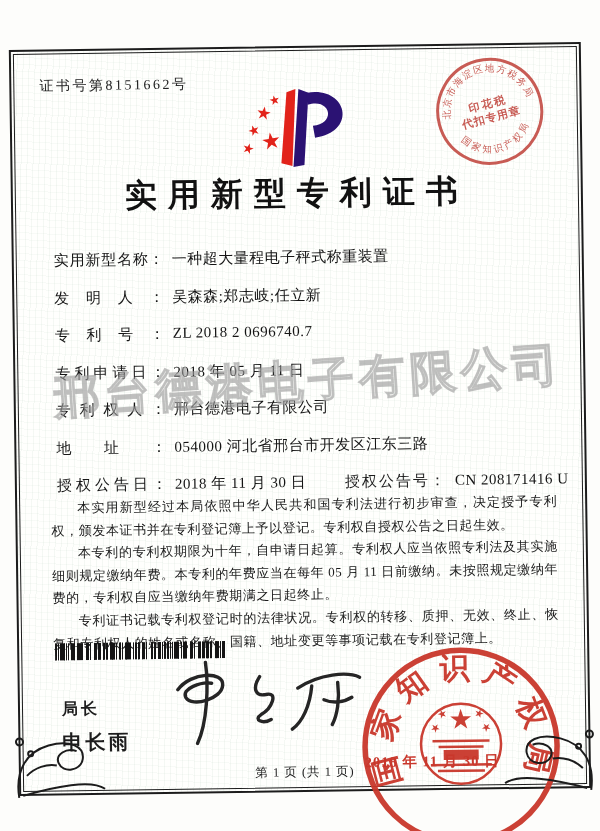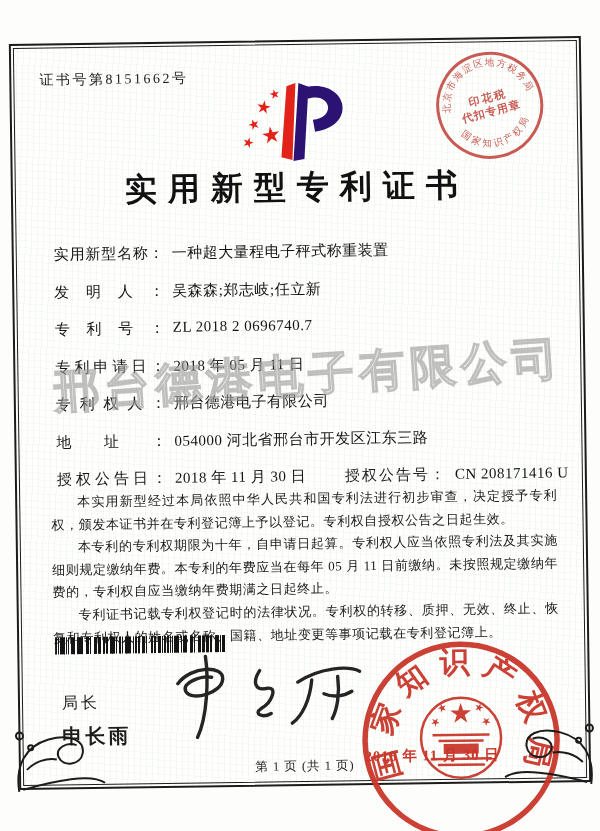--- a/index.html
+++ b/index.html
@@ -4,21 +4,21 @@
 <style>
   * { margin:0; padding:0; box-sizing:border-box; }
   html,body { width:600px; height:831px; }
   body {
     font-family:"Liberation Serif","DejaVu Serif",serif;
     background:#fdfdfb;
     color:#1d1d1d;
     overflow:hidden;
     position:relative;
   }
-  .page { position:absolute; inset:0; }
+  .page { position:absolute; inset:0;margin-top:6px; }
 
   
   .frame {
     position:absolute; left:14px; top:40px; width:572px; height:746px;
     border:2.5px solid #1c1c1c;
     transform:rotate(-0.8deg);
     background:
       repeating-linear-gradient(92deg, rgba(150,185,160,0.10) 0 1px, transparent 1px 6px),
       repeating-linear-gradient(4deg, rgba(150,185,160,0.07) 0 1px, transparent 1px 7px),
       #fffffd;
@@ -65,21 +65,21 @@
 
   
   .barcode {
     position:absolute; left:36px; top:592px; width:170px; height:17px;
     background-image:
       repeating-linear-gradient(90deg,#141414 0 2px,transparent 2px 3px,#141414 3px 4px,transparent 4px 7px,#141414 7px 10px,transparent 10px 11px,#141414 11px 12px,transparent 12px 16px),
       repeating-linear-gradient(90deg,#141414 0 1px,transparent 1px 5px,#141414 5px 7px,transparent 7px 9px,#141414 9px 10px,transparent 10px 13px);
   }
 
   
-  .signer-title { position:absolute; left:42px; top:648px; font-size:16px; font-weight:400; letter-spacing:3px; }
+  .signer-title { position:absolute; left:42px; top:648px; font-size:16px; font-weight:700; letter-spacing:3px; }
   .signer-name  { position:absolute; left:42px; top:678px; font-size:20px; font-weight:600; letter-spacing:3px; }
   .signature { position:absolute; left:132px; top:608px; }
 
   
   .gov-seal { position:absolute; left:338px; top:598px; opacity:0.95; }
   .seal-date {
     position:absolute; left:344px; top:706px;
     color:#c9372b; font-size:14.5px; font-weight:600; letter-spacing:1px;
   }
 

